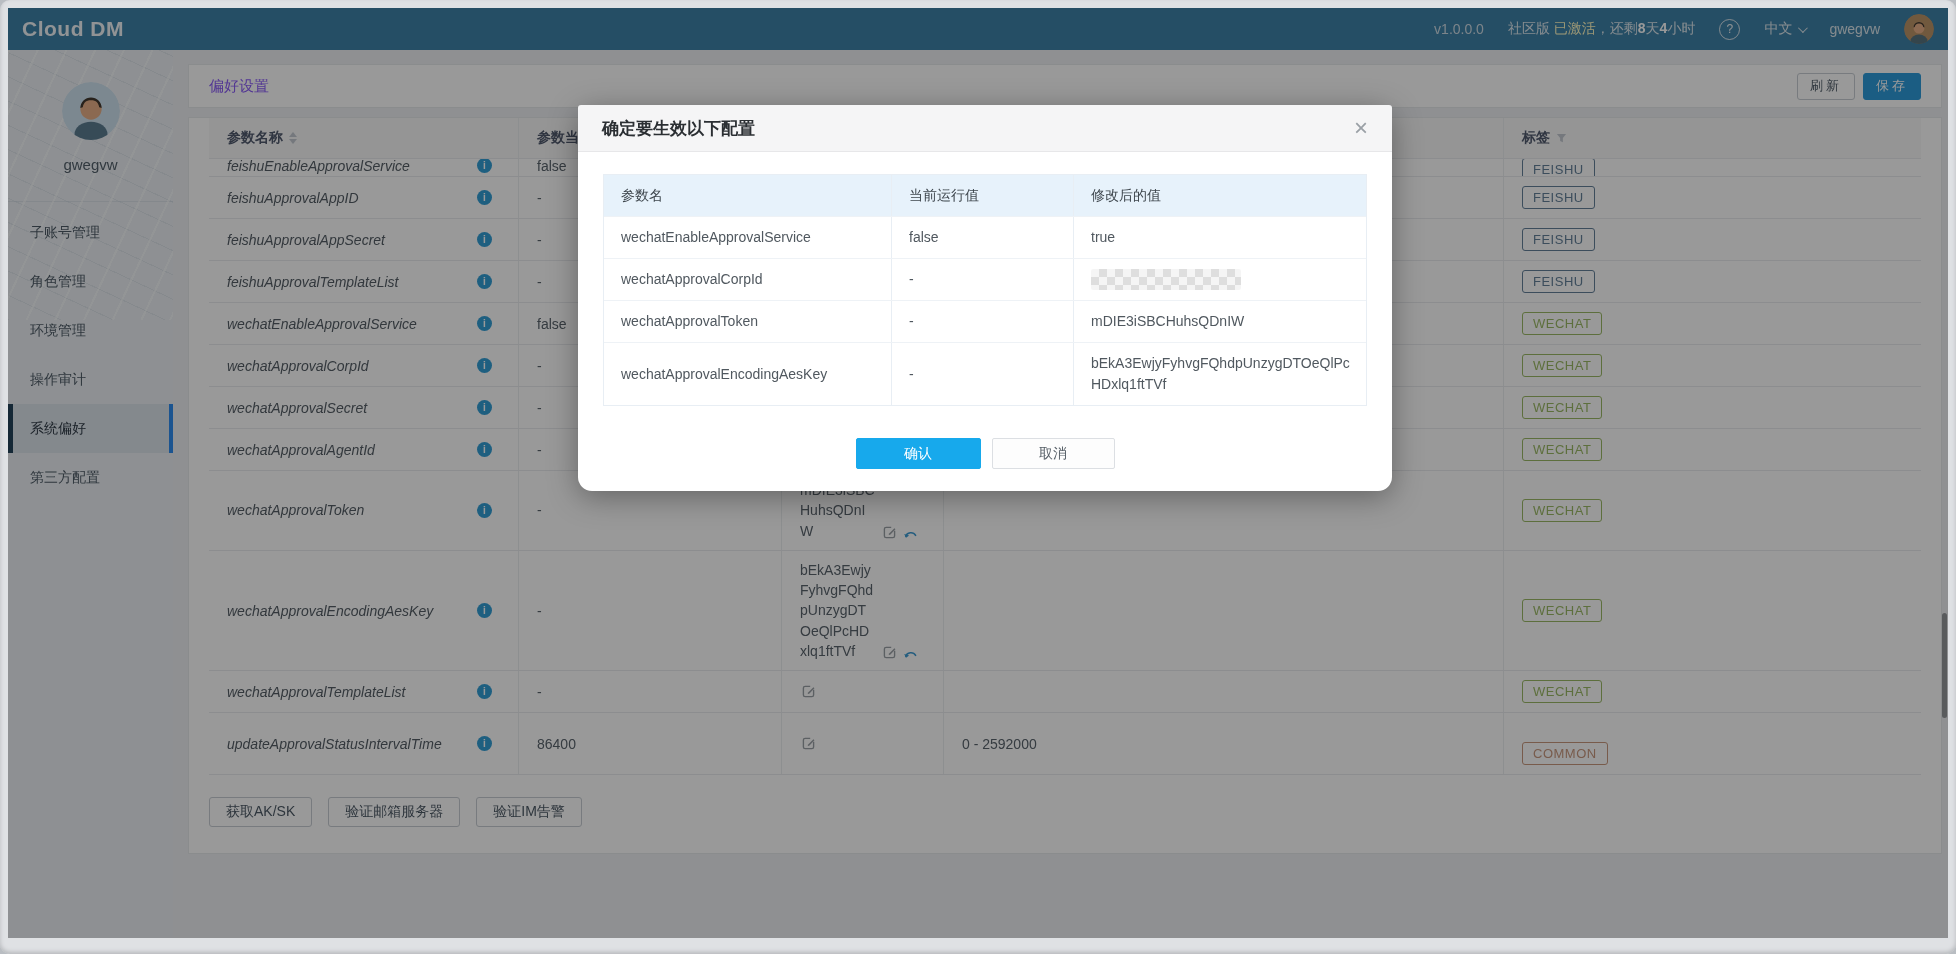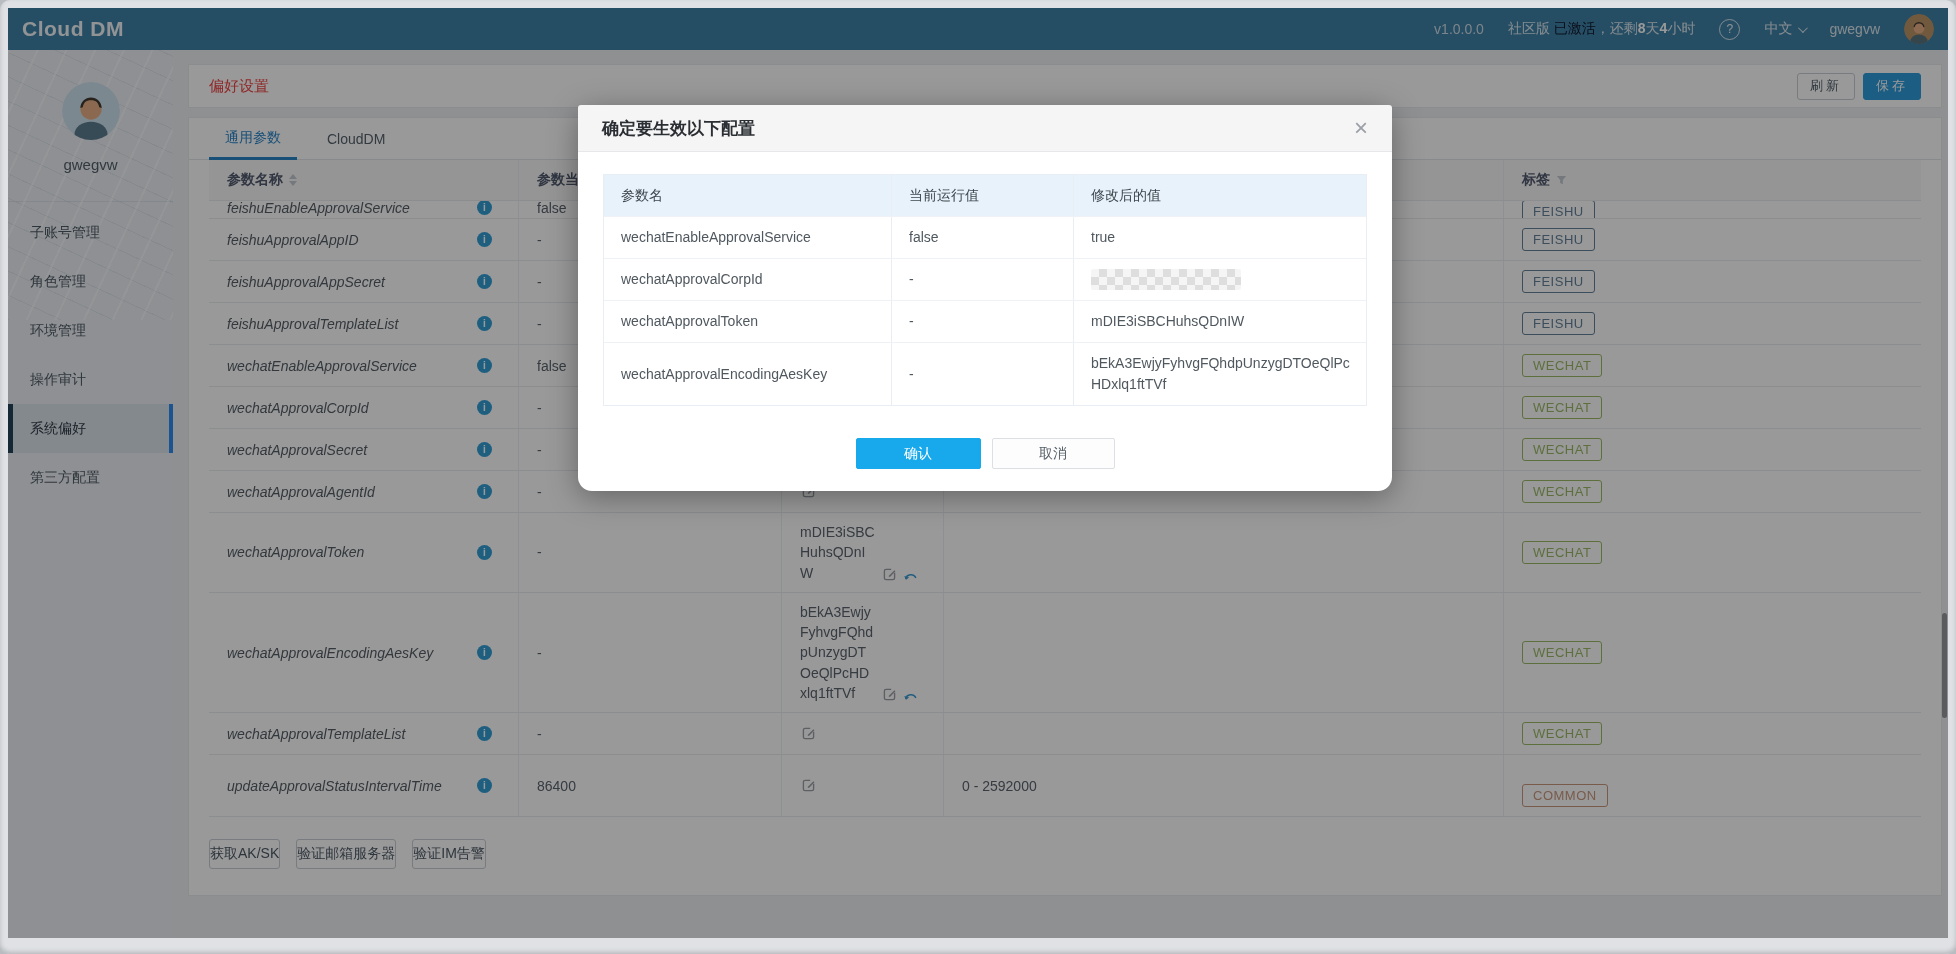--- a/index.html
+++ b/index.html
@@ -12,21 +12,21 @@
   
   .navbar { position:relative; z-index:1; height:42px; background:#3f82a8; display:flex; align-items:center; padding:0 14px; }
   .logo { color:#f2f6f8; font-size:21px; font-weight:700; letter-spacing:.5px; margin-right:36px; white-space:nowrap; }
   .nav-items { display:flex; height:42px; }
   .nav-item { position:relative; color:#b9cdd9; font-size:15px; line-height:42px; padding:0 17px; cursor:pointer; white-space:nowrap; }
   .nav-item.active { color:#ffffff; }
   .nav-item.active::after { content:""; position:absolute; left:6px; right:6px; bottom:0; height:4px; background:rgba(255,255,255,.42); }
   .nav-right { margin-left:auto; display:flex; align-items:center; gap:24px; color:#dde8ee; font-size:14px; }
   .version { color:#cfdde6; }
   .license { white-space:nowrap; }
-  .license .status { color:#0f172a; }
+  .license .status { color:#fef9c3; }
   .license b { font-weight:700; color:#fff; }
   .help-circle { width:21px; height:21px; border:1.5px solid rgba(255,255,255,.8); border-radius:50%;
     display:flex; align-items:center; justify-content:center; font-size:12px; color:#eef4f7; cursor:pointer; }
   .lang { display:flex; align-items:center; gap:6px; cursor:pointer; }
   .chevron { width:7px; height:7px; border-right:1.5px solid #dde8ee; border-bottom:1.5px solid #dde8ee;
     transform:rotate(45deg) translateY(-2px); }
   .nav-user { cursor:pointer; }
   .avatar-sm { width:30px; height:30px; border-radius:50%; overflow:hidden; cursor:pointer; }
 
   
@@ -43,21 +43,21 @@
   .side-divider { margin:28px 0 6px; border-top:1px solid #dde3e9; }
   .side-item { position:relative; height:49px; line-height:49px; padding-left:22px; font-size:14px; color:#4d5a66; cursor:pointer; }
   .side-item.active { background:#dde4ec; color:#2f3b46; }
   .side-item.active::before { content:""; position:absolute; left:0; top:0; bottom:0; width:5px; background:#24435a; }
   .side-item.active::after  { content:""; position:absolute; right:0; top:0; bottom:0; width:4px; background:#2d8cf0; }
 
   
   .content { flex:1; padding:14px 6px 0 15px; overflow:hidden; }
   .card { background:#ffffff; border:1px solid #e6e9ec; }
   .title-card { height:44px; display:flex; align-items:center; justify-content:space-between; padding:0 20px; margin-bottom:9px; }
-  .page-title { font-size:15px; color:#ef4444; }
+  .page-title { font-size:15px; color:#8b5cf6; }
   .title-actions { display:flex; gap:8px; }
   .btn { display:inline-flex; align-items:center; justify-content:center; border-radius:3px; cursor:pointer;
     font-size:13px; letter-spacing:3px; padding:0 12px; height:27px; white-space:nowrap; }
   .btn-default { background:#fff; border:1px solid #c9ced4; color:#4d5a66; }
   .btn-primary { background:#2d9cdb; border:1px solid #2d9cdb; color:#fff; }
 
   .main-card { padding-bottom:26px; }
   .tabs { display:flex; gap:14px; padding:0 20px; border-bottom:1px solid #e2e6ea; height:42px; align-items:flex-end; }
   .tab { position:relative; font-size:14px; color:#56626c; padding:0 16px 12px; cursor:pointer; }
   .tab.active { color:#2b85c8; }
@@ -88,21 +88,21 @@
   .sort-icon i { width:0; height:0; border-left:4px solid transparent; border-right:4px solid transparent; display:block; }
   .sort-up { border-bottom:5px solid #c3c9d1; }
   .sort-down { border-top:5px solid #c3c9d1; }
   .edit-icon, .undo-icon { flex:none; cursor:pointer; display:inline-flex; }
   .tag { display:inline-block; border:1px solid; border-radius:3px; padding:3px 10px; font-size:13px; letter-spacing:.5px; background:rgba(255,255,255,.35); }
   .tag-feishu { color:#64819a; border-color:#64819a; }
   .tag-wechat { color:#9cba66; border-color:#9cba66; }
   .tag-common { color:#c9987e; border-color:#c9987e;margin-top:20px; }
 
   .footer-btns { display:flex; gap:16px; margin:22px 20px 0; }
-  .footer-btns .btn { letter-spacing:0; height:30px; padding:0 0; font-size:14px; }
+  .footer-btns .btn { letter-spacing:0; height:30px; padding:0 16px; font-size:14px; }
 
   .win-scrollbar { position:absolute; right:1px; top:605px; width:5px; height:105px; border-radius:3px; background:rgba(40,45,50,.45); z-index:2; cursor:pointer; }
 
   
   .mask { position:absolute; inset:0; background:rgba(0,0,0,.40); z-index:10; }
   .modal { position:absolute; left:570px; top:97px; width:814px; z-index:20; background:#fff;
     border-radius:14px; box-shadow:0 6px 30px rgba(0,0,0,.35); }
   .modal-header { height:47px; background:#f5f5f6; border-bottom:1px solid #e7e7e9; border-radius:3px 3px 0 0;
     display:flex; align-items:center; justify-content:space-between; padding:0 24px; }
   .modal-title { font-size:17px; font-weight:700; color:#2b2f33; }
@@ -179,24 +179,20 @@
     <main class="content">
       <div class="card title-card">
         <span class="page-title">偏好设置</span>
         <span class="title-actions">
           <button class="btn btn-default">刷新</button>
           <button class="btn btn-primary">保存</button>
         </span>
       </div>
 
       <div class="card main-card">
-        <div class="tabs">
-          <div class="tab active">通用参数</div>
-          <div class="tab">CloudDM</div>
-        </div>
 
         <div class="table">
           <div class="t-row t-head">
             <div class="t-cell c-name">
                   <span class="head-label">
                     <span>参数名称</span>
                     <span class="sort-icon">
                       <i class="sort-up"></i>
                       <i class="sort-down"></i>
                     </span>

